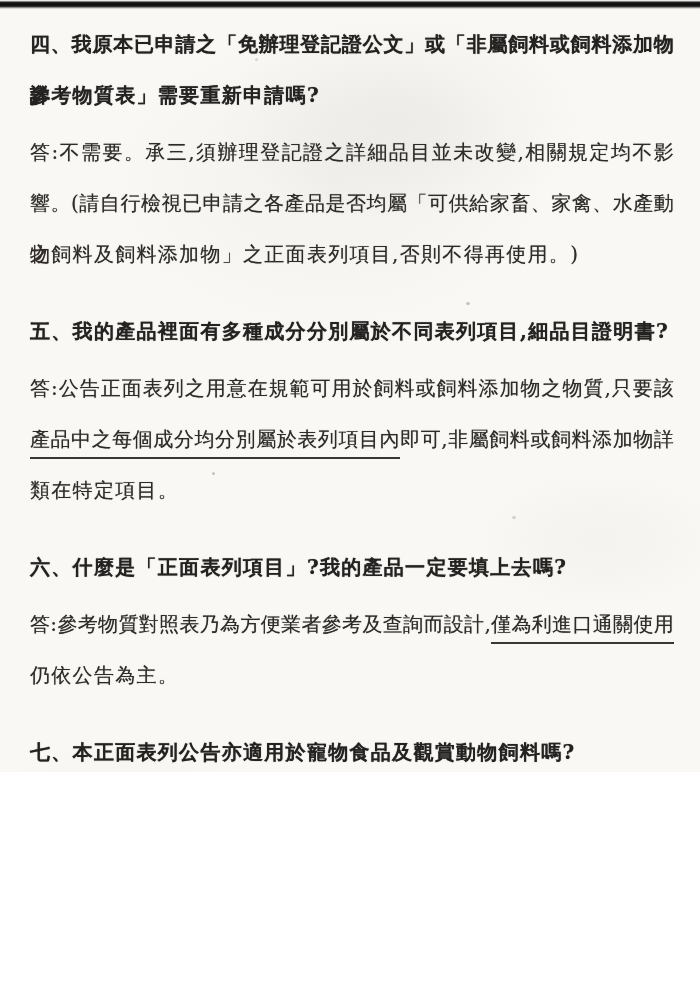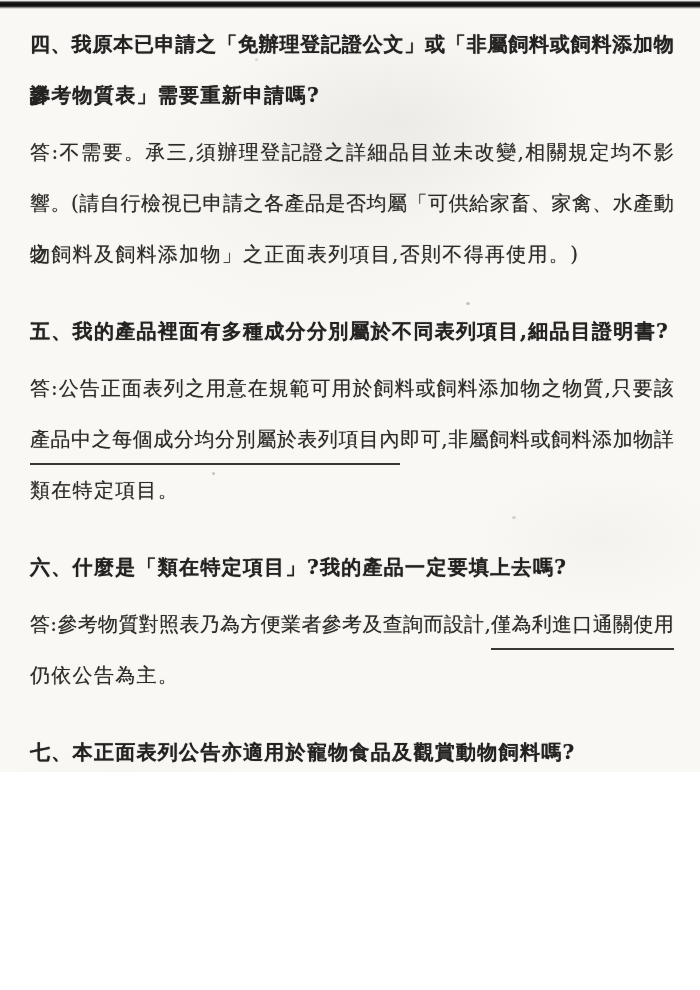--- a/index.html
+++ b/index.html
@@ -55,21 +55,21 @@
     text-align-last: justify;
     letter-spacing: 0.2px;
   }
   .q-line {
     font-weight: bold;
     color: var(--q-ink, #242220);
     text-shadow: 0 0 0.9px rgba(36,34,32,0.65);
   }
   .u {
     border-bottom: 2px solid var(--uline, #3a3733);
-    padding-bottom: 12px;
+    padding-bottom: 6px;
   }
   .speck {
     position: absolute;
     width: 4px; height: 3px;
     border-radius: 50%;
     background: #9b9893;
     opacity: 0.55;
   }
   .speck.s1 { left: 466px; top: 302px; }
   .speck.s2 { left: 212px; top: 472px; width: 3px; }
@@ -95,21 +95,21 @@
       </div>
       <div class="qa-block">
         <div class="line q-line"><span>五、我的產品裡面有多種成分分別屬於不同表列項目,細品目證明書?</span></div>
         <div class="answer">
           <div class="line a-line full"><span>答:公告正面表列之用意在規範可用於飼料或飼料添加物之物質,只要該</span></div>
           <div class="line a-line full"><span class="u">產品中之每個成分均分別屬於表列項目內</span><span>即可,非屬飼料或飼料添加物詳</span></div>
           <div class="line a-line"><span>類在特定項目。</span></div>
         </div>
       </div>
       <div class="qa-block">
-        <div class="line q-line"><span>六、什麼是「類在特定項目」?我的產品一定要填上去嗎?</span></div>
+        <div class="line q-line"><span>六、什麼是「正面表列項目」?我的產品一定要填上去嗎?</span></div>
         <div class="answer">
           <div class="line a-line full"><span>答:參考物質對照表乃為方便業者參考及查詢而設計,</span><span class="u">僅為利進口通關使用</span></div>
           <div class="line a-line"><span>仍依公告為主。</span></div>
         </div>
       </div>
       <div class="qa-block">
         <div class="line q-line"><span>七、本正面表列公告亦適用於寵物食品及觀賞動物飼料嗎?</span></div>
       </div>
     </div>
   <div class="speck s1"></div>

